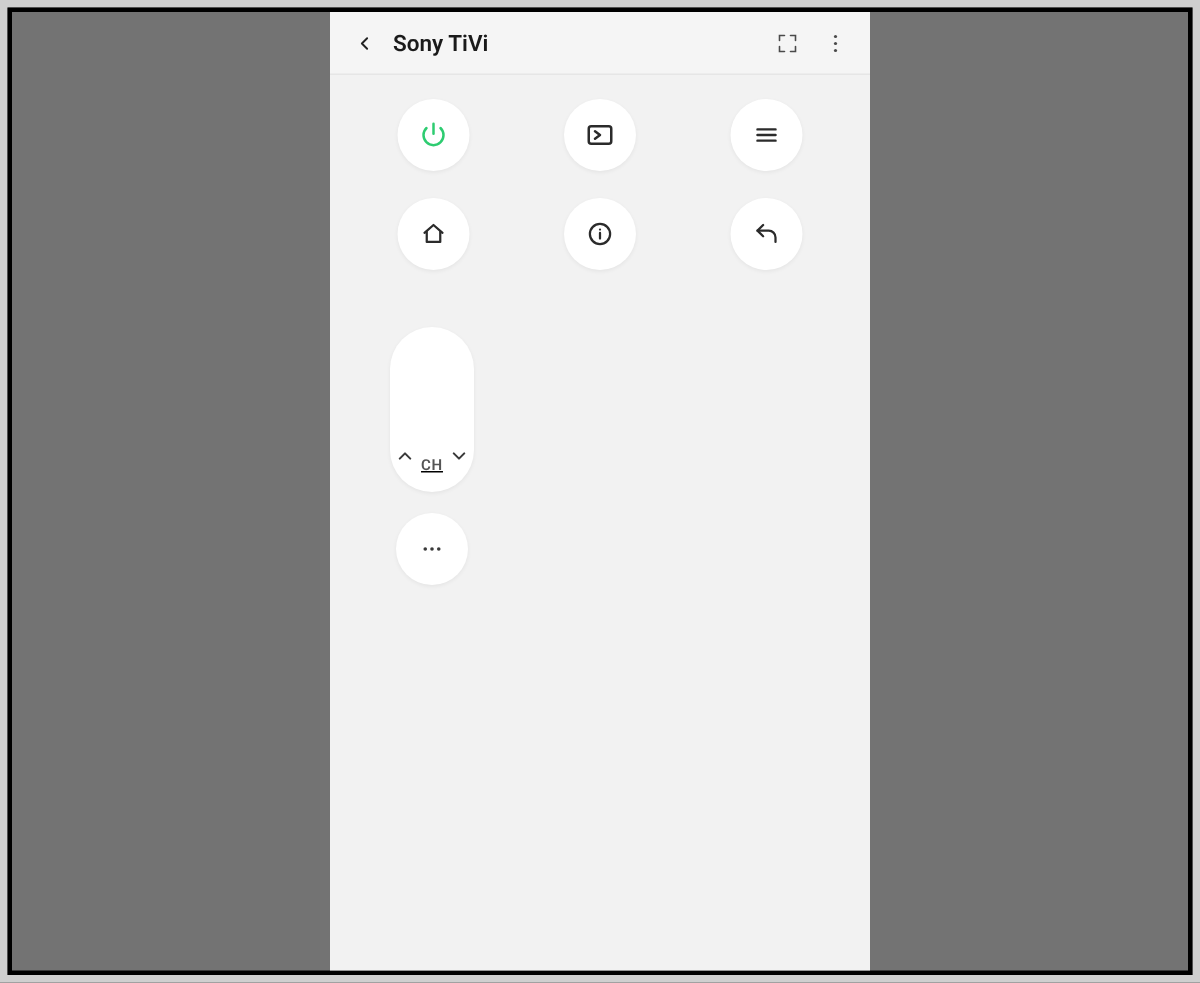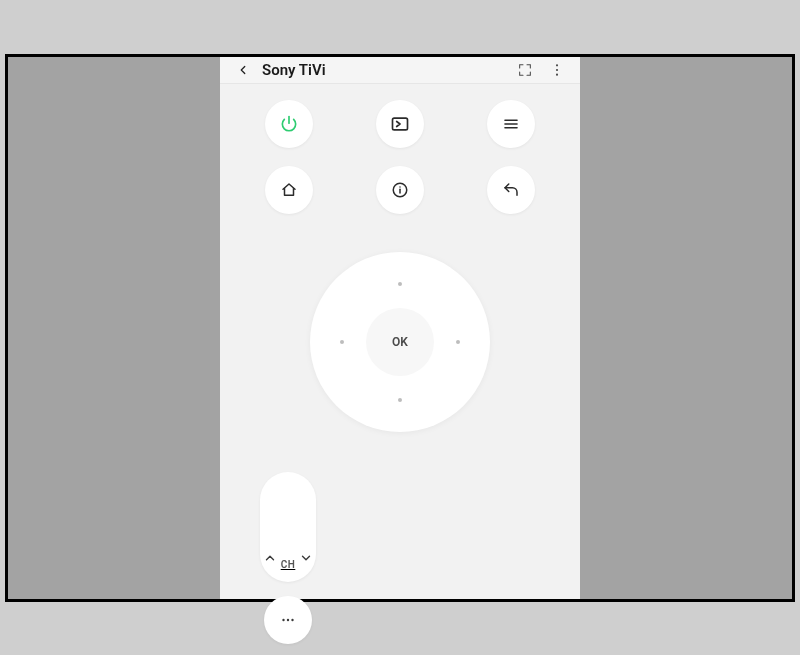--- a/index.html
+++ b/index.html
@@ -7,23 +7,23 @@
     width: 800px;
     height: 655px;
     background: #cfcfcf;
     display: flex;
     align-items: center;
     justify-content: center;
     font-family: -apple-system, BlinkMacSystemFont, "Segoe UI", Roboto, Arial, sans-serif;
   }
   .frame {
     width: 790px;
-    height: 548px;
+    height: 645px;
     border: 3px solid #000;
-    background: #a3a3a3;
+    background: #737373;
     display: flex;
     align-items: stretch;
     justify-content: center;
   }
   .phone {
     width: 360px;
     height: 100%;
     background: #f2f2f2;
     display: flex;
     flex-direction: column;
@@ -242,39 +242,20 @@
             </svg>
         </div>
         <div class="circ">
           <svg width="18" height="18" viewBox="0 0 24 24" fill="none" stroke="currentColor" stroke-width="2" stroke-linecap="round" stroke-linejoin="round">
               <path d="M9 14 4 9l5-5"></path>
               <path d="M4 9h10a6 6 0 0 1 6 6v4"></path>
             </svg>
         </div>
       </div>
 
-      <div class="dpad-wrap">
-        <div class="dpad">
-          <div class="dhit hit-up">
-              <span class="ddot d-up"></span>
-            </div>
-          <div class="dhit hit-down">
-              <span class="ddot d-down"></span>
-            </div>
-          <div class="dhit hit-left">
-              <span class="ddot d-left"></span>
-            </div>
-          <div class="dhit hit-right">
-              <span class="ddot d-right"></span>
-            </div>
-          <div class="ok">
-            <span>OK</span>
-          </div>
-        </div>
-      </div>
 
       <div class="lower">
         <div class="col">
           <div class="pill">
             <div class="end">
               <svg width="14" height="14" viewBox="0 0 24 24" fill="none" stroke="currentColor" stroke-width="2.4" stroke-linecap="round" stroke-linejoin="round">
                   <polyline points="6 15 12 9 18 15"></polyline>
                 </svg>
             </div>
             <div class="mid">CH</div>

